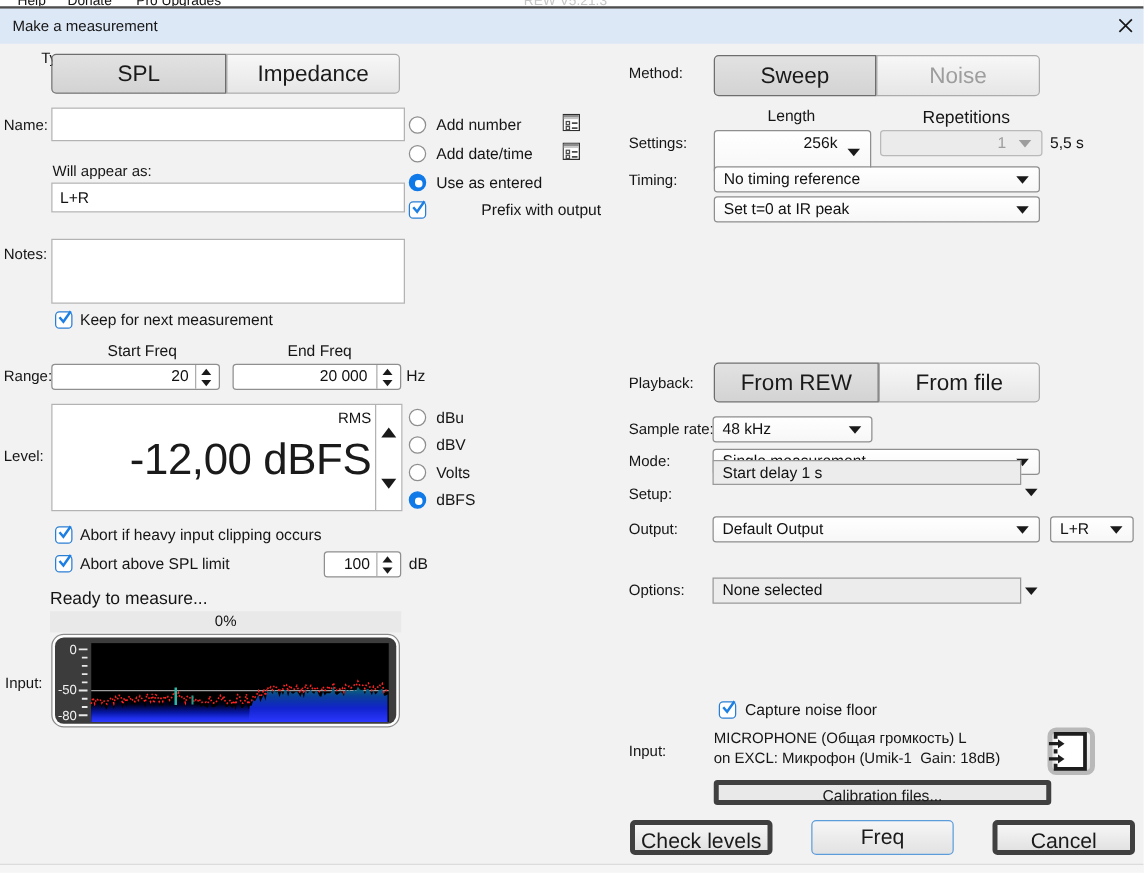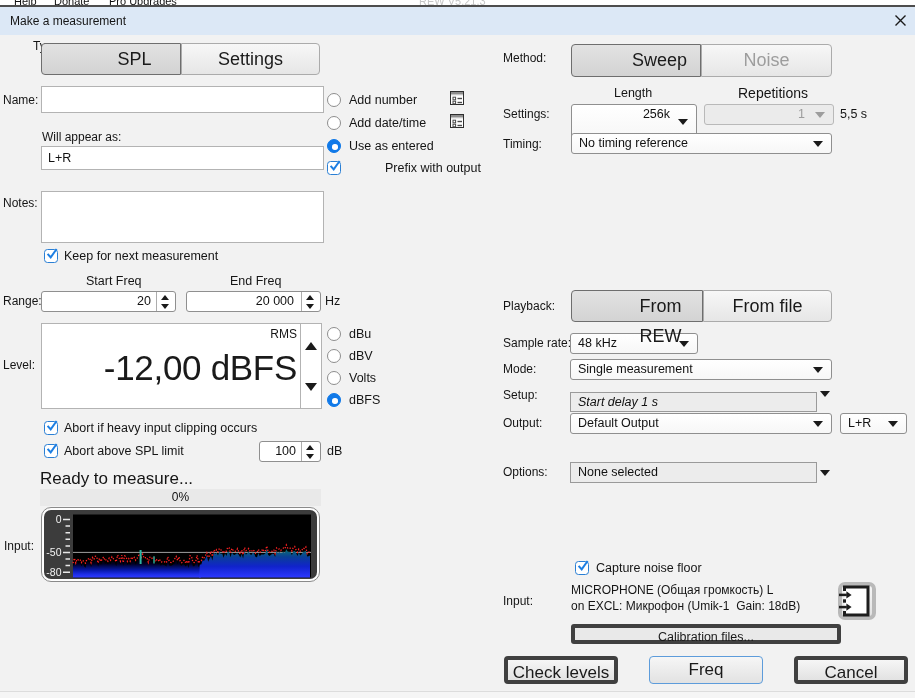--- a/index.html
+++ b/index.html
@@ -10,21 +10,21 @@
 .combo{position:absolute;background:linear-gradient(#ffffff,#f7f7f7);border:1px solid #8f8f8f;
   border-radius:3px;box-sizing:border-box;font-size:12.5px;color:#111;padding-left:7px;
   white-space:nowrap;}
 .combo .car{position:absolute;right:8px;top:50%;margin-top:-2.5px;}
 .car{width:0;height:0;border-left:5.5px solid transparent;border-right:5.5px solid transparent;
   border-top:6px solid #1a1a1a;}
 .gfld{position:absolute;background:#ececec;border:1px solid #9a9a9a;box-sizing:border-box;
   font-size:12.5px;color:#111;padding-left:7px;white-space:nowrap;}
 .tgl{position:absolute;box-sizing:border-box;text-align:center;color:#1a1a1a;
   background:linear-gradient(#f7f7f7,#e6e6e6);border:1px solid #ababab;}
-.tgl.sel{background:linear-gradient(#e2e2e2,#d3d3d3);border:1px solid #6e6e6e;z-index:2;padding-left:47px;}
+.tgl.sel{background:linear-gradient(#e2e2e2,#d3d3d3);border:1px solid #6e6e6e;z-index:2;}
 .tgl.left{border-radius:4px 0 0 4px;}
 .tgl.right{border-radius:0 4px 4px 0;}
 .radio{position:absolute;width:14px;height:14px;border-radius:50%;background:#fff;
   border:1px solid #8e8e8e;box-sizing:border-box;}
 .radio.on{background:#1079e8;border:1px solid #1079e8;}
 .radio.on:after{content:"";position:absolute;left:4.2px;top:4.2px;width:5.6px;height:5.6px;
   border-radius:50%;background:#fff;}
 .chk{position:absolute;width:14px;height:14px;border:1.3px solid #2a7fd4;border-radius:3.5px;
   background:#fff;box-sizing:border-box;}
 .spin{position:absolute;background:#fff;border:1px solid #8f8f8f;border-radius:3px;
@@ -50,21 +50,21 @@
 <div class="ab" style="left:0;top:5px;width:915px;height:2px;background:#4d4d4d;"></div>
 
 <div class="ab" style="left:0;top:7px;width:915px;height:28px;background:#dce8f6;"></div>
 <div class="lbl" style="left:10px;top:15px;">Make a measurement</div>
 <svg class="ab" style="left:894px;top:14px;" width="13" height="13" viewBox="0 0 13 13">
   <path d="M1.5 1.5 L11.5 11.5 M11.5 1.5 L1.5 11.5" stroke="#1a1a1a" stroke-width="1.4"></path>
 </svg>
 
 <div class="lbl" style="left:3px;top:40px;margin-left:30px;">Type:</div>
 <div class="tgl left sel" style="left:41px;top:43px;width:140px;height:32px;font-size:18px;line-height:30px;">SPL</div>
-<div class="tgl right" style="left:181px;top:43px;width:139px;height:32px;font-size:18px;line-height:30px;">Settings</div>
+<div class="tgl right" style="left:181px;top:43px;width:139px;height:32px;font-size:18px;line-height:30px;">Impedance</div>
 
 <div class="lbl" style="left:3px;top:94px;">Name:</div>
 <div class="fld" style="left:41px;top:86px;width:283px;height:27px;"></div>
 
 <div class="radio" style="left:327px;top:93px;"></div>
 <div class="lbl" style="left:349px;top:94px;font-size:12.5px;">Add number</div>
 <div class="radio" style="left:327px;top:116px;"></div>
 <div class="lbl" style="left:349px;top:117px;font-size:12.5px;">Add date/time</div>
 <div class="radio on" style="left:327px;top:139px;"></div>
 <div class="lbl" style="left:349px;top:140px;font-size:12.5px;">Use as entered</div>
@@ -156,21 +156,21 @@
 
 <div class="spin" style="left:259px;top:441px;width:62px;height:21px;">
   <div class="num" style="right:24px;line-height:19px;">100</div>
   <div class="sb" style="right:0;width:18px;">
     <div class="tri-u" style="left:4px;top:2.5px;"></div>
     <div class="tri-d" style="left:4px;bottom:2.5px;"></div>
   </div>
 </div>
 <div class="lbl" style="left:327px;top:445px;font-size:12.5px;">dB</div>
 
-<div class="lbl" style="left:40px;top:472px;font-size:17px;">Ready to measure...</div>
+<div class="lbl" style="left:40px;top:472px;font-size:14px;">Ready to measure...</div>
 <div class="ab" style="left:40px;top:489px;width:281px;height:17px;background:#e9e9e9;text-align:center;font-size:12px;color:#111;line-height:17px;">0%</div>
 
 <div class="lbl" style="left:4px;top:540px;">Input:</div>
 
 <div class="ab" style="left:41px;top:507px;width:279px;height:75px;background:#fdfdfd;border:1px solid #8a8a8a;border-radius:10px;box-sizing:border-box;"></div>
 <div class="ab" style="left:44px;top:510px;width:273px;height:69px;background:#3c3c3c;border-radius:7px;overflow:hidden;">
   <svg width="273" height="69" viewBox="0 0 273 69">
     <rect x="29" y="4.5" width="238" height="63" fill="#000"></rect>
 
     <g stroke="#e8e8e8" stroke-width="1.5">
@@ -226,33 +226,34 @@
   <div class="car"></div>
 </div>
 <div class="combo" style="left:704px;top:104px;width:130px;height:21px;background:#ebebeb;border-color:#b9b9b9;color:#9d9d9d;">
   <div style="position:absolute;right:28px;top:0;line-height:19px;">1</div>
   <div class="car" style="border-top-color:#9d9d9d;"></div>
 </div>
 <div class="lbl" style="left:840px;top:108px;font-size:12.5px;">5,5 s</div>
 
 <div class="lbl" style="left:503px;top:138px;">Timing:</div>
 <div class="combo" style="left:571px;top:133px;width:261px;height:21px;line-height:19px;">No timing reference<div class="car"></div></div>
+<div class="combo" style="left:571px;top:157px;width:261px;height:21px;line-height:19px;">Set t=0 at IR peak<div class="car"></div></div>
 
 <div class="lbl" style="left:503px;top:300px;">Playback:</div>
 <div class="tgl right" style="left:703px;top:290px;width:129px;height:32px;font-size:18px;line-height:30px;">From file</div>
 <div class="tgl left sel" style="left:571px;top:290px;width:132px;height:32px;font-size:18px;line-height:30px;">From REW</div>
 
 <div class="lbl" style="left:503px;top:337px;">Sample rate:</div>
 <div class="combo" style="left:570px;top:333px;width:128px;height:21px;line-height:19px;">48 kHz<div class="car"></div></div>
 
 <div class="lbl" style="left:503px;top:363px;">Mode:</div>
 <div class="combo" style="left:570px;top:359px;width:262px;height:21px;line-height:19px;">Single measurement<div class="car"></div></div>
 
 <div class="lbl" style="left:503px;top:389px;">Setup:</div>
-<div class="gfld" style="left:570px;top:392px;width:247px;height:20px;line-height:18px;font-style:italic;">Start delay 1 s</div>
+<div class="gfld" style="left:570px;top:368px;width:247px;height:20px;line-height:18px;">Start delay 1 s</div>
 <div class="car ab" style="left:820px;top:391px;"></div>
 
 <div class="lbl" style="left:503px;top:417px;">Output:</div>
 <div class="combo" style="left:570px;top:413px;width:262px;height:21px;line-height:19px;">Default Output<div class="car"></div></div>
 <div class="combo" style="left:840px;top:413px;width:67px;height:21px;line-height:19px;">L+R<div class="car"></div></div>
 
 <div class="lbl" style="left:503px;top:466px;">Options:</div>
 <div class="gfld" style="left:570px;top:462px;width:247px;height:21px;line-height:19px;">None selected</div>
 <div class="car ab" style="left:820px;top:470px;"></div>
 

